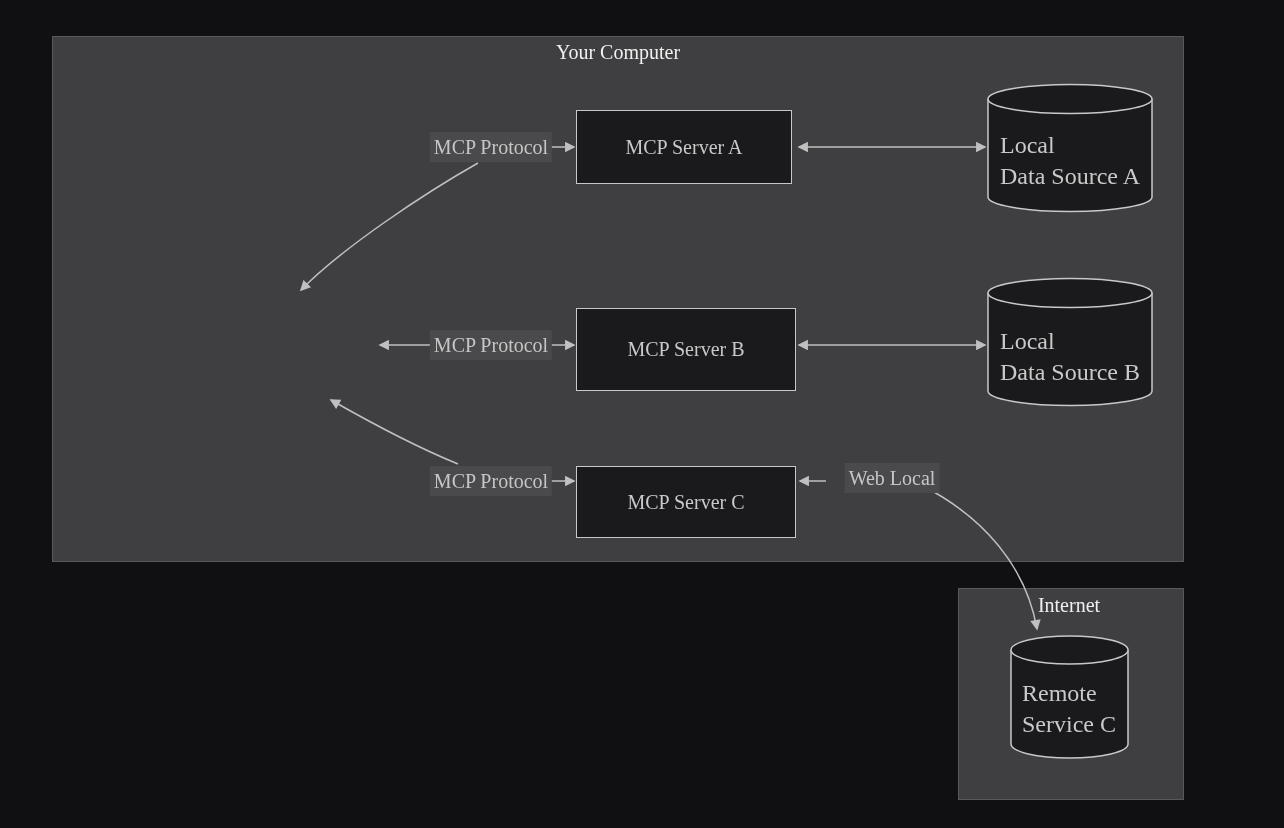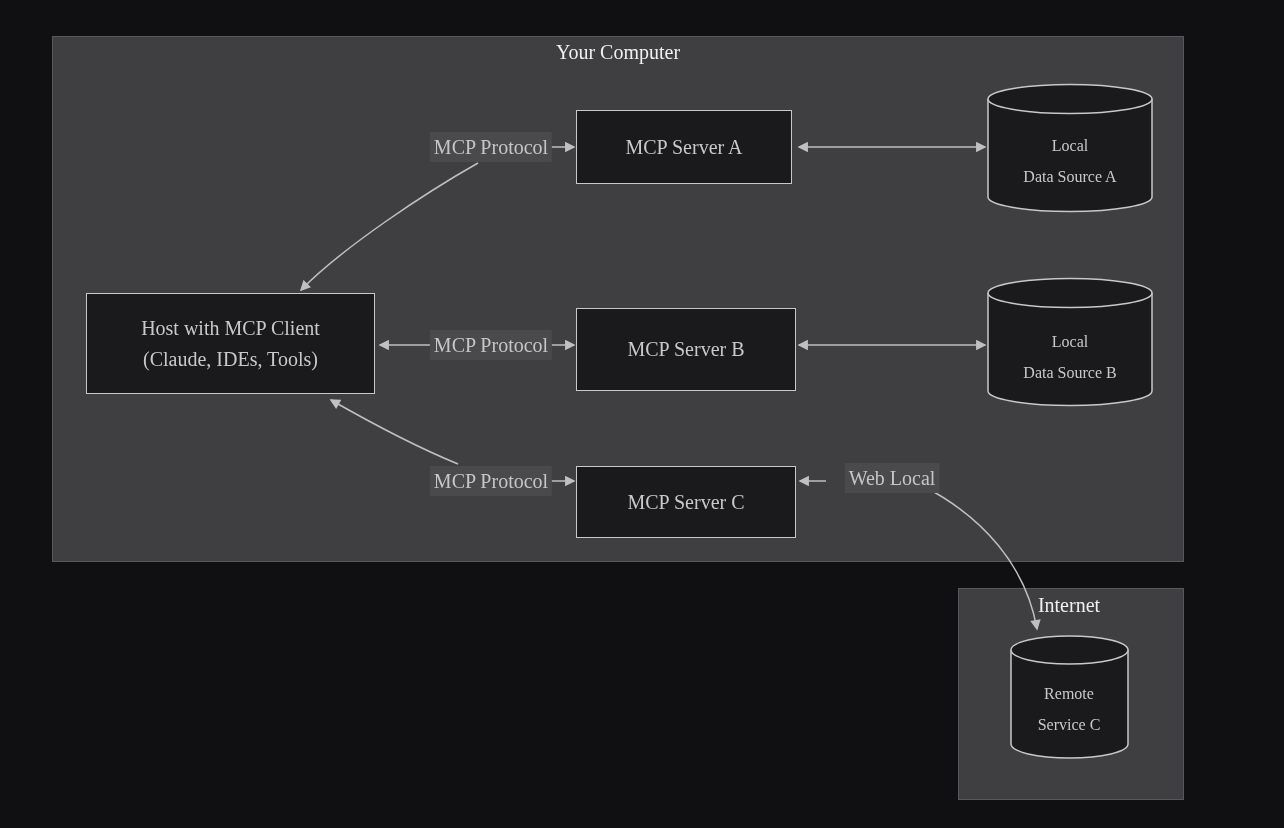--- a/index.html
+++ b/index.html
@@ -32,22 +32,22 @@
   }
   .node{
     position:absolute;box-sizing:border-box;
     background:var(--node-fill);border:1.5px solid var(--node-border);
     color:var(--node-text);font-size:20px;line-height:31px;
     display:flex;flex-direction:column;align-items:center;justify-content:center;
     text-align:center;white-space:nowrap;
   }
   .cyl-text{
     position:absolute;transform:translate(-50%,-50%);
-    color:var(--node-text);font-size:16px;line-height:31px;
-    text-align:center;white-space:nowrap;
+    color:var(--node-text);font-size:24px;line-height:31px;
+    text-align:left;white-space:nowrap;
   }
   .cyl-text span,.node span{display:block;}
   .edge-label{
     position:absolute;transform:translate(-50%,-50%);
     background:var(--edge-label-bg);color:var(--edge-label-text);
     font-size:20px;line-height:26px;padding:2px 4px;white-space:nowrap;margin-left:17px;
   }
   .edge{stroke:var(--edge-line);stroke-width:1.5;fill:none;}
   .cyl{fill:var(--node-fill);stroke:var(--node-border);stroke-width:1.5;}
 </style>
@@ -94,24 +94,20 @@
     </g>
     <g>
       <path class="cyl" d="M 1011,650 V 744 A 58.5,14 0 0 0 1128,744 V 650"></path>
       <ellipse class="cyl" cx="1069.5" cy="650" rx="58.5" ry="14"></ellipse>
     </g>
   </svg>
 
   <div class="grouptitle" style="left:618px;top:52px;">Your Computer</div>
   <div class="grouptitle" style="left:1069px;top:605px;">Internet</div>
 
-  <div class="node" style="left:86px;top:293px;width:289px;height:101px;">
-    <span>Host with MCP Client</span>
-    <span>(Claude, IDEs, Tools)</span>
-  </div>
   <div class="node" style="left:576px;top:110px;width:216px;height:74px;">
     <span>MCP Server A</span>
   </div>
   <div class="node" style="left:576px;top:308px;width:220px;height:83px;">
     <span>MCP Server B</span>
   </div>
   <div class="node" style="left:576px;top:466px;width:220px;height:72px;">
     <span>MCP Server C</span>
   </div>
 

